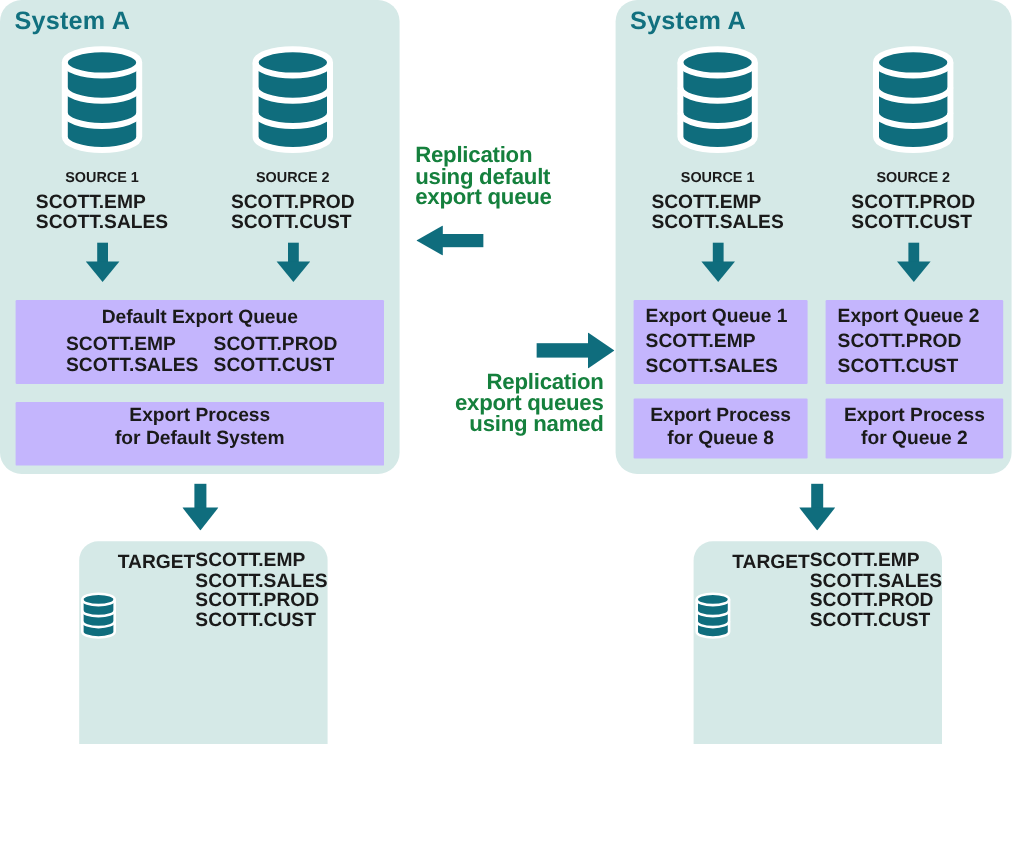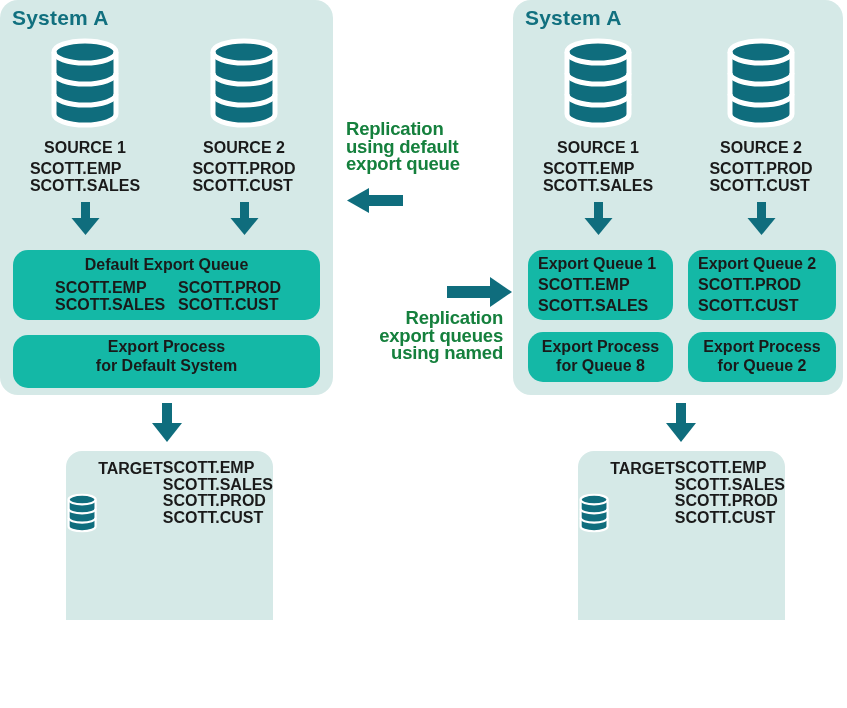--- a/index.html
+++ b/index.html
@@ -6,24 +6,24 @@
   .diagram{
     position:relative;width:847px;height:620px;background:#ffffff;
     font-family:"Liberation Sans",sans-serif;font-weight:bold;color:#1a1a1a;
     overflow:hidden;
   }
   .panel{position:absolute;background:#d5e9e7;border-radius:18px;}
   .panel-b{border-radius:16px;}
   .sys-label{position:absolute;font-size:21px;color:#11707f;letter-spacing:.2px;white-space:nowrap;}
   .source-col{position:absolute;width:160px;display:flex;flex-direction:column;align-items:center;}
   .db-icon{display:block;width:74px;height:90px;}
-  .src-name{font-size:16px;margin-top:11px;line-height:18px;white-space:nowrap;}
+  .src-name{font-size:12px;margin-top:11px;line-height:18px;white-space:nowrap;}
   .tables{font-size:16px;line-height:17px;margin-top:3px;text-align:left;white-space:nowrap;}
   .arr-down-sm{display:block;width:29px;height:33px;margin-top:8px;}
-  .whitebox{position:absolute;background:#14b8a6;border-radius:15px;}
+  .whitebox{position:absolute;background:#c4b5fd;border-radius:1px;}
   .qbox-title{font-size:16px;line-height:16px;margin-top:7px;text-align:center;white-space:nowrap;}
   .qcol{position:absolute;top:29px;font-size:16px;line-height:17px;text-align:left;white-space:nowrap;}
   .qcol-1{left:42px;} .qcol-2{left:165px;}
   .procbox{text-align:center;font-size:16px;line-height:18.5px;padding-top:3px;white-space:nowrap;}
   .named-qbox{font-size:16px;line-height:21px;padding:3px 0 0 10px;text-align:left;white-space:nowrap;}
   .named-procbox{text-align:center;font-size:16px;line-height:19px;padding-top:5px;white-space:nowrap;}
   .arrow-abs{position:absolute;display:block;}
   .mid-caption{position:absolute;font-size:18.5px;line-height:17.5px;color:#15803d;letter-spacing:-.2px;white-space:nowrap;}
   .mid-caption span{display:block;}
   .sysb-content{position:absolute;inset:0;display:flex;flex-direction:row;align-items:flex-start;}

